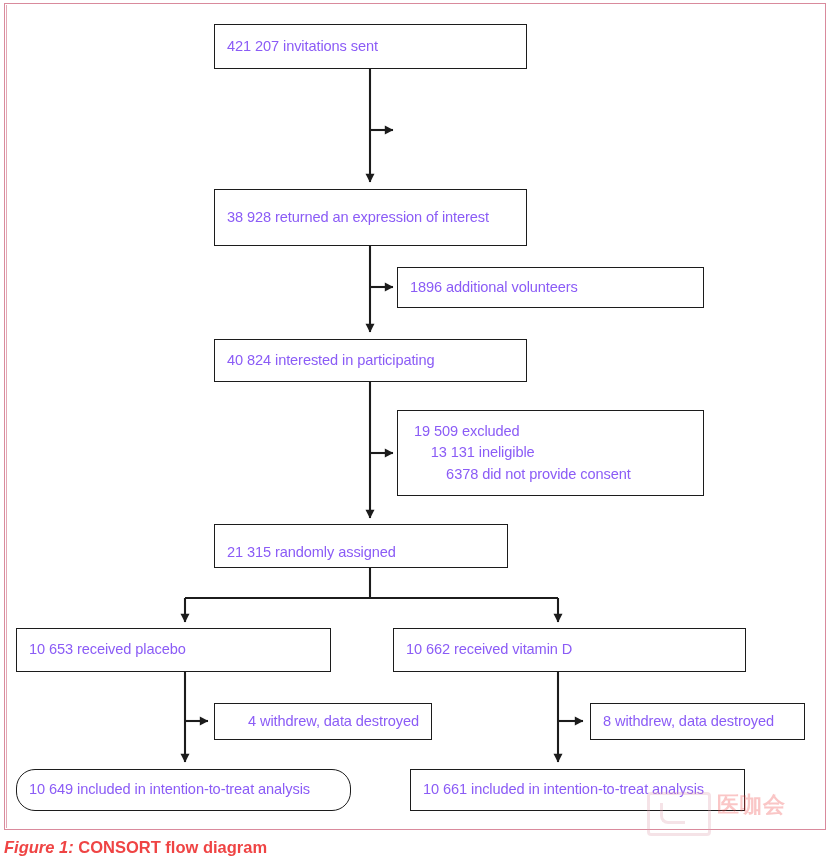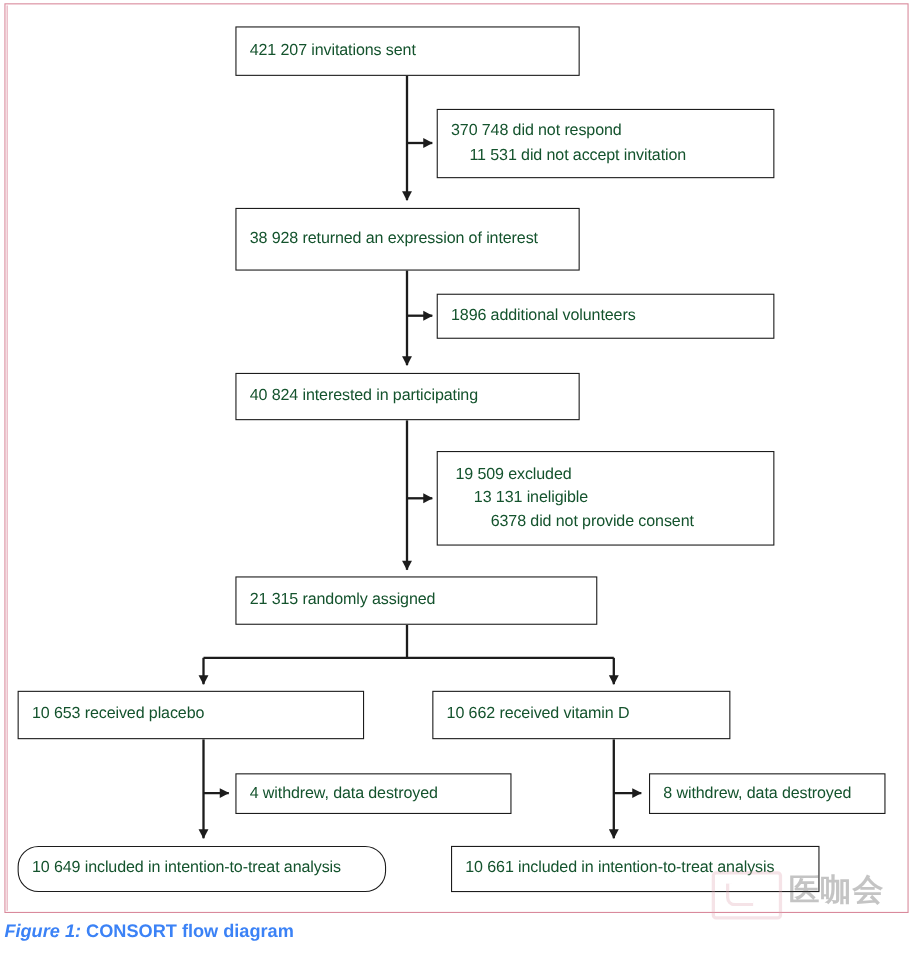--- a/index.html
+++ b/index.html
@@ -46,21 +46,21 @@
     top: 0;
     width: 832px;
     height: 825px;
   }
 
   .node {
     position: absolute;
     box-sizing: border-box;
     border: 1.6px solid #1c1c1c;
     background: #ffffff;
-    color: #14532d;
+    color: #8b5cf6;
     font-size: 14.6px;
     line-height: 1.45;
     display: flex;
     flex-direction: column;
     justify-content: center;
     padding: 4px 12px;
     white-space: pre;
     letter-spacing: -0.1px;
   }
   .node .ln {
@@ -86,23 +86,23 @@
     top: 788px;
     width: 180px;
     height: 46px;
     opacity: 0.30;
     pointer-events: none;
   }
   #watermark .wm-txt {
     position: absolute;
     left: 72px;
     top: 2px;
-    font-size: 28px;
+    font-size: 22px;
     font-weight: 700;
-    color: #404040;
+    color: #ef4444;
     letter-spacing: 1px;
     font-family: Liberation Mono, monospace;
   }
   #watermark .wm-mark {
     position: absolute;
     left: 2px;
     top: 4px;
     width: 58px;
     height: 38px;
     border: 3px solid #e0a4b2;
@@ -120,21 +120,21 @@
     border-radius: 0 0 0 8px;
   }
 
   
   #caption {
     position: absolute;
     left: 4px;
     top: 838px;
     width: 700px;
     font-size: 16.5px;
-    color: #3b82f6;
+    color: #ef4444;
     white-space: pre;
   }
   #caption .fig-label {
     font-weight: 700;
     font-style: italic;
   }
   #caption .fig-text {
     font-weight: 700;
   }
 </style>
@@ -180,56 +180,52 @@
 
         <line x1="558" y1="672" x2="558" y2="762" marker-end="url(#arrow-down)"></line>
         <line x1="558" y1="721" x2="583" y2="721" marker-end="url(#arrow-right)"></line>
       </g>
     </svg>
 
     <div class="node" style="left:214px; top:24px; width:313px; height:45px;">
       <span class="ln">421 207 invitations sent</span>
     </div>
 
-    <div class="node" style="left:397px; top:99px; width:307px; height:63px;">
-      <span class="ln">370 748 did not respond</span>
-      <span class="ln ind1">11 531 did not accept invitation</span>
-    </div>
 
     <div class="node" style="left:214px; top:189px; width:313px; height:57px;">
       <span class="ln">38 928 returned an expression of interest</span>
     </div>
 
     <div class="node" style="left:397px; top:267px; width:307px; height:41px;">
       <span class="ln">1896 additional volunteers</span>
     </div>
 
     <div class="node" style="left:214px; top:339px; width:313px; height:43px;">
       <span class="ln">40 824 interested in participating</span>
     </div>
 
     <div class="node" style="left:397px; top:410px; width:307px; height:86px;padding-left:16px;">
       <span class="ln">19 509 excluded</span>
       <span class="ln ind2">13 131 ineligible</span>
       <span class="ln ind3">6378 did not provide consent</span>
     </div>
 
-    <div class="node" style="left:214px; top:524px; width:329px; height:44px;">
+    <div class="node" style="left:214px; top:524px; width:294px; height:44px;justify-content:flex-end;">
       <span class="ln">21 315 randomly assigned</span>
     </div>
 
     <div class="node" style="left:16px; top:628px; width:315px; height:44px;">
       <span class="ln">10 653 received placebo</span>
     </div>
 
-    <div class="node" style="left:393px; top:628px; width:271px; height:44px;">
+    <div class="node" style="left:393px; top:628px; width:353px; height:44px;">
       <span class="ln">10 662 received vitamin D</span>
     </div>
 
-    <div class="node" style="left:214px; top:703px; width:251px; height:37px;">
+    <div class="node" style="left:214px; top:703px; width:218px; height:37px;text-align:right;">
       <span class="ln">4 withdrew, data destroyed</span>
     </div>
 
     <div class="node" style="left:590px; top:703px; width:215px; height:37px;">
       <span class="ln">8 withdrew, data destroyed</span>
     </div>
 
     <div class="node" style="left:16px; top:769px; width:335px; height:42px;border-radius:19px;">
       <span class="ln">10 649 included in intention-to-treat analysis</span>
     </div>

